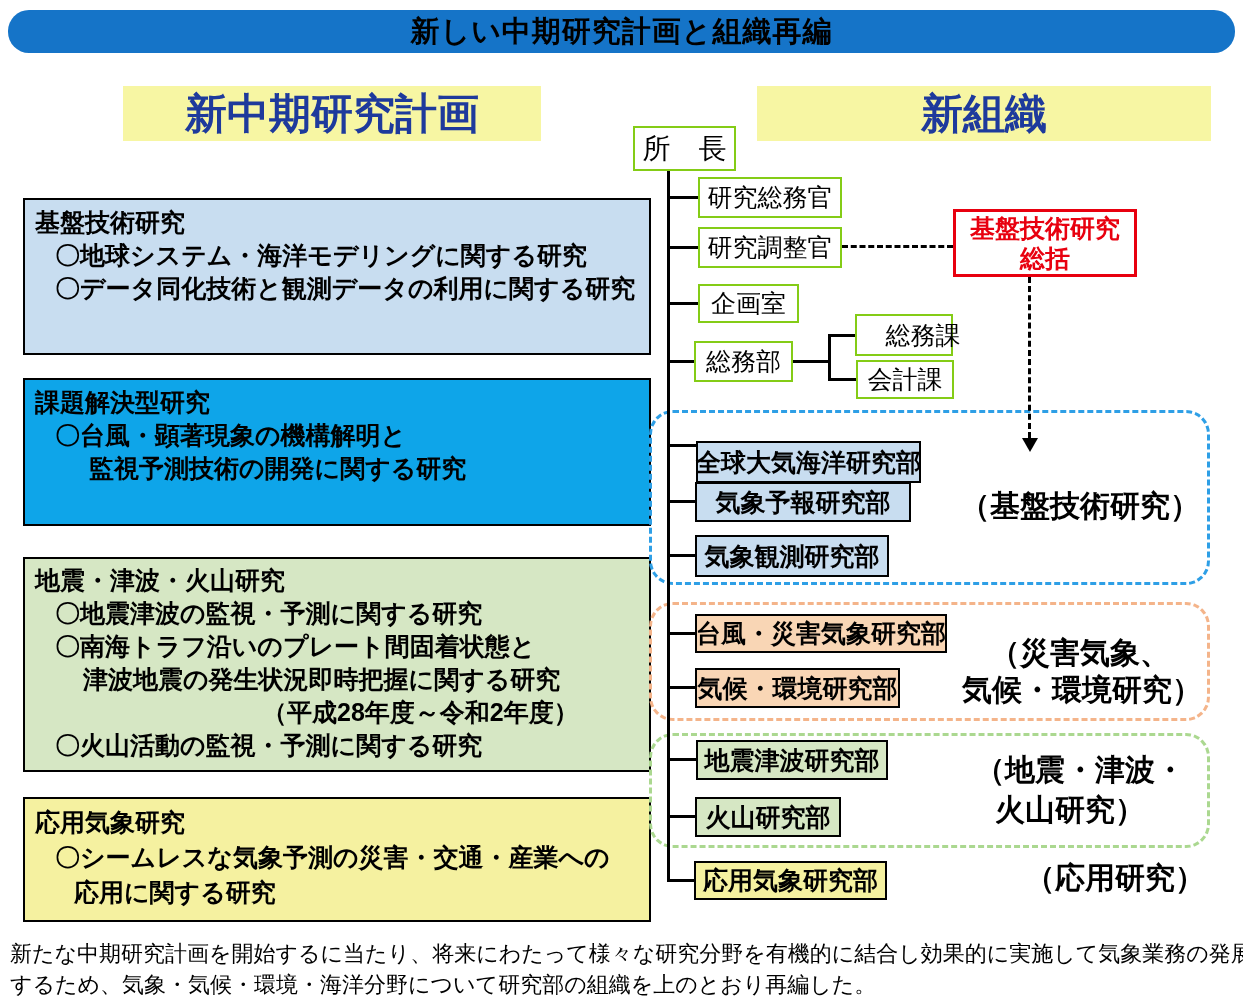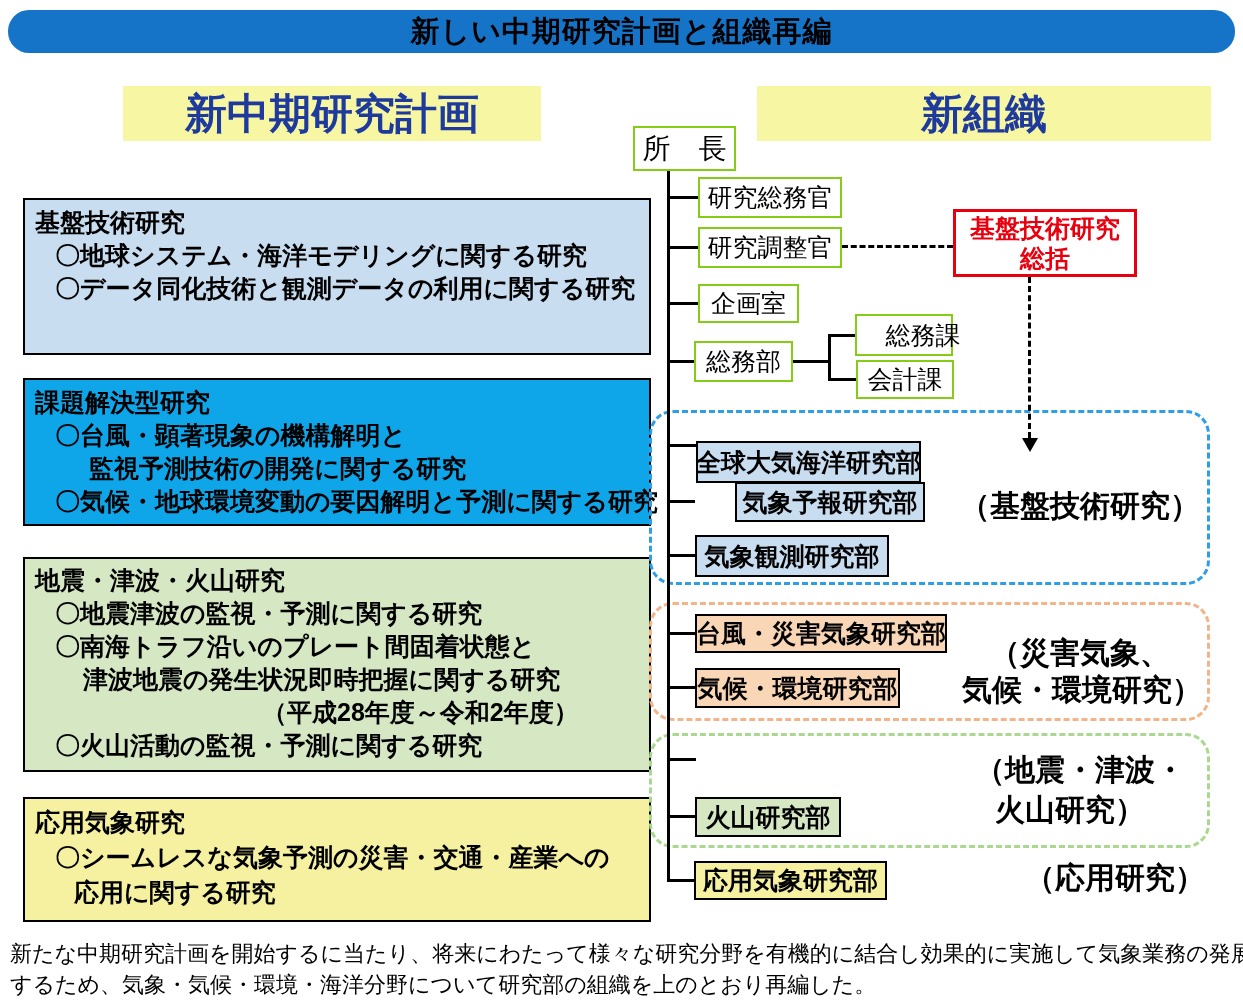--- a/index.html
+++ b/index.html
@@ -84,21 +84,20 @@
   <div id="pb1" class="planbox">
     <div class="t">基盤技術研究</div>
     <div class="i">〇地球システム・海洋モデリングに関する研究</div>
     <div class="i">〇データ同化技術と観測データの利用に関する研究</div>
   </div>
 
   <div id="pb2" class="planbox">
     <div class="t">課題解決型研究</div>
     <div class="i">〇台風・顕著現象の機構解明と</div>
     <div class="c64">監視予測技術の開発に関する研究</div>
-    <div class="i">〇気候・地球環境変動の要因解明と予測に関する研究</div>
   </div>
 
   <div id="pb3" class="planbox">
     <div class="t">地震・津波・火山研究</div>
     <div class="i">〇地震津波の監視・予測に関する研究</div>
     <div class="i">〇南海トラフ沿いのプレート間固着状態と</div>
     <div class="c58">津波地震の発生状況即時把握に関する研究</div>
     <div class="c237">（平成28年度～令和2年度）</div>
     <div class="i">〇火山活動の監視・予測に関する研究</div>
   </div>
@@ -143,24 +142,25 @@
   <div class="obox" style="left:694px;top:341px;width:99px;height:41px;">総務部</div>
   <div class="obox" style="left:855px;top:314px;width:98px;height:42px;padding-left:38px;">総務課</div>
   <div class="obox" style="left:856px;top:360px;width:98px;height:39px;">会計課</div>
 
   <div class="redbox">
     <div>基盤技術研究</div>
     <div>総括</div>
   </div>
 
   <div class="dept bg-blue" style="left:696px;top:425px;width:225px;height:42px;margin-top:16px;">全球大気海洋研究部</div>
-  <div class="dept bg-blue" style="left:695px;top:482px;width:190px;height:40px;margin-left:40px;">気象予報研究部</div>
+  <div class="dept bg-blue" style="left:695px;top:482px;width:216px;height:40px;">気象予報研究部</div>
   <div class="dept bg-blue" style="left:695px;top:535px;width:194px;height:42px;">気象観測研究部</div>
   <div class="dept bg-orange" style="left:695px;top:614px;width:252px;height:39px;font-family:Liberation Mono, monospace;">台風・災害気象研究部</div>
   <div class="dept bg-orange" style="left:695px;top:668px;width:205px;height:40px;">気候・環境研究部</div>
+  <div class="dept bg-green" style="left:696px;top:740px;width:192px;height:40px;">地震津波研究部</div>
   <div class="dept bg-green" style="left:695px;top:797px;width:146px;height:40px;">火山研究部</div>
   <div class="dept bg-yellow" style="left:694px;top:861px;width:193px;height:39px;">応用気象研究部</div>
 
   <div class="glabel" style="left:960px;top:486px;">（基盤技術研究）</div>
   <div class="glabel" style="left:990px;top:633px;">（災害気象、</div>
   <div class="glabel" style="left:962px;top:670px;">気候・環境研究）</div>
   <div class="glabel" style="left:975px;top:750px;">（地震・津波・</div>
   <div class="glabel" style="left:995px;top:790px;text-align:right;">火山研究）</div>
   <div class="glabel" style="left:1025px;top:858px;">（応用研究）</div>
 

